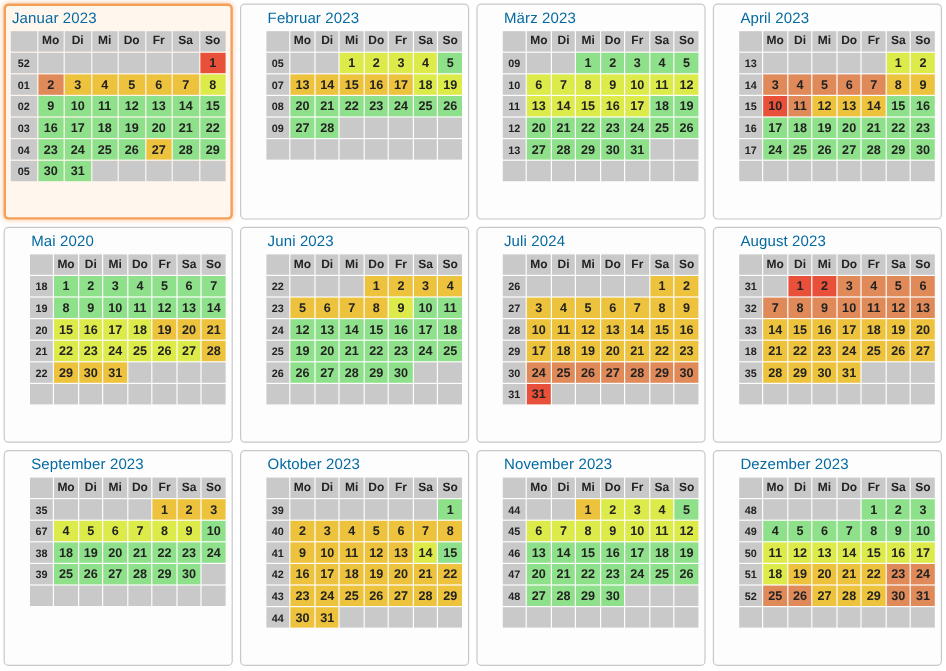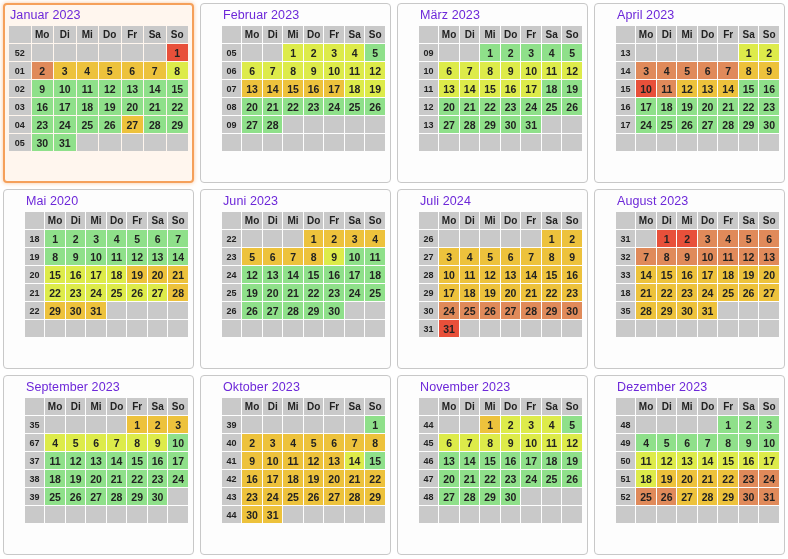--- a/index.html
+++ b/index.html
@@ -25,21 +25,21 @@
     overflow: hidden;
   }
   .month.current {
     border: 2px solid #f5a05a;
     background: #fff6ee;
     box-shadow: 0 0 4px rgba(245,160,90,0.6);
     padding: 2px 3px 3px 3px;
   }
   .mtitle {
     font-size: 12.5px;
-    color: #6d28d9;
+    color: #0369a1;
     font-weight: normal;
     padding: 1px 2px 3px 2px;
     letter-spacing: 0.1px;
   }
   table.cal {
     border-collapse: separate;
     border-spacing: 1px;
     width: 100%;
     font-size: 10.5px;
   }
@@ -176,30 +176,20 @@
             <td class="wk">05</td>
             <td class="e"></td>
             <td class="e"></td>
             <td class="y">1</td>
             <td class="y">2</td>
             <td class="y">3</td>
             <td class="y">4</td>
             <td class="g sun">5</td>
           </tr>
           <tr>
-            <td class="wk">06</td>
-            <td class="y">6</td>
-            <td class="y">7</td>
-            <td class="y">8</td>
-            <td class="y">9</td>
-            <td class="y">10</td>
-            <td class="y">11</td>
-            <td class="y sun">12</td>
-          </tr>
-          <tr>
             <td class="wk">07</td>
             <td class="o">13</td>
             <td class="o">14</td>
             <td class="o">15</td>
             <td class="o">16</td>
             <td class="o">17</td>
             <td class="y">18</td>
             <td class="y sun">19</td>
           </tr>
           <tr>
@@ -739,30 +729,20 @@
             <td class="wk">67</td>
             <td class="y">4</td>
             <td class="y">5</td>
             <td class="y">6</td>
             <td class="y">7</td>
             <td class="y">8</td>
             <td class="y">9</td>
             <td class="g sun">10</td>
           </tr>
           <tr>
-            <td class="wk">37</td>
-            <td class="g">11</td>
-            <td class="g">12</td>
-            <td class="g">13</td>
-            <td class="g">14</td>
-            <td class="g">15</td>
-            <td class="g">16</td>
-            <td class="g sun">17</td>
-          </tr>
-          <tr>
             <td class="wk">38</td>
             <td class="g">18</td>
             <td class="g">19</td>
             <td class="g hol">20</td>
             <td class="g">21</td>
             <td class="g">22</td>
             <td class="g">23</td>
             <td class="g sun">24</td>
           </tr>
           <tr>

